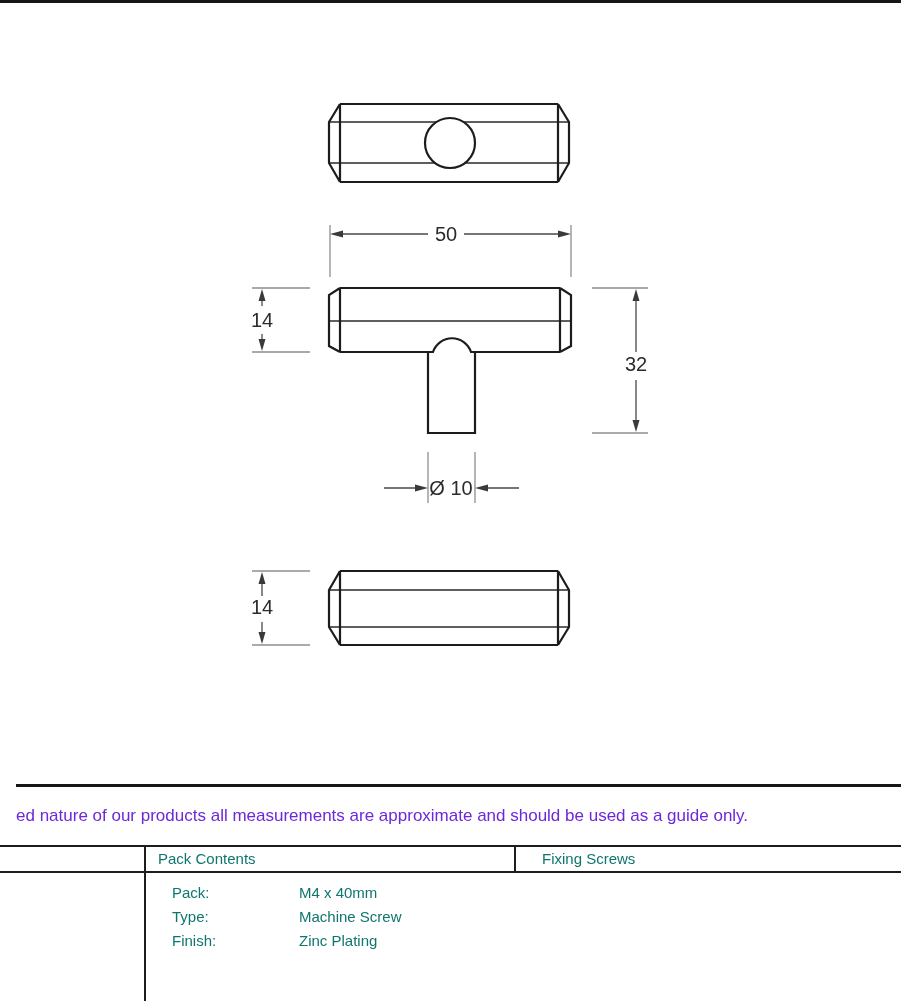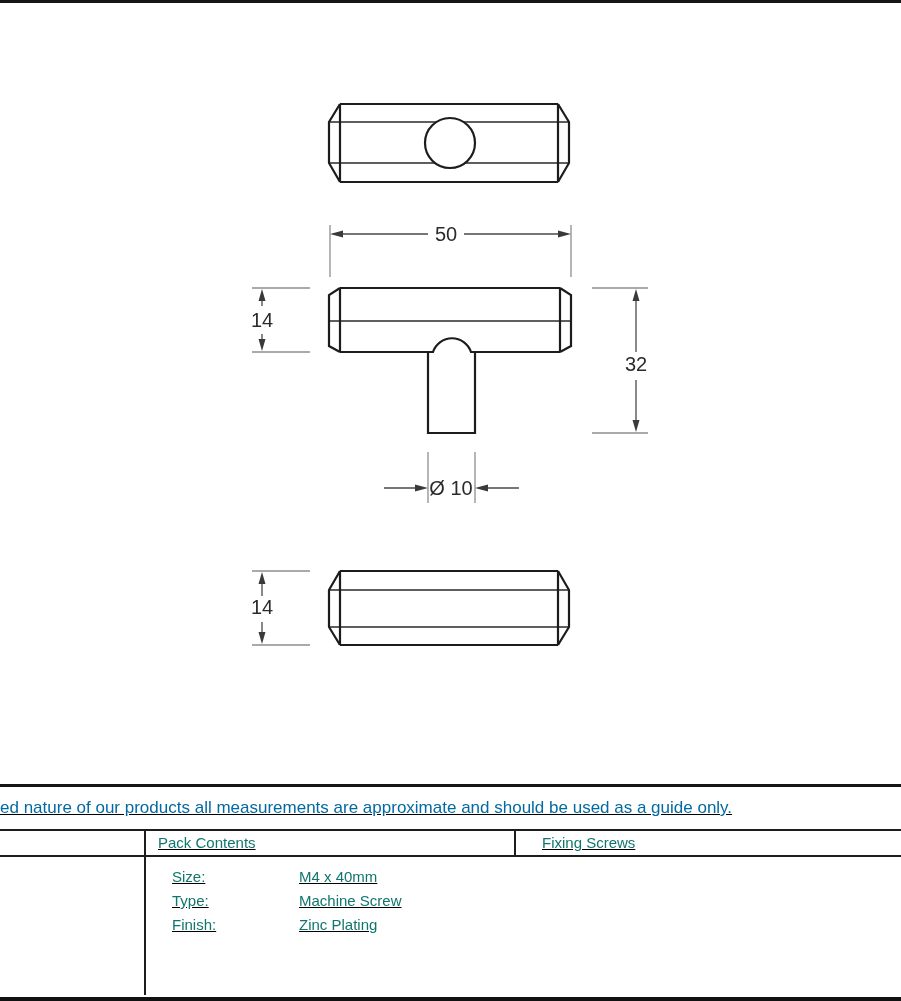--- a/index.html
+++ b/index.html
@@ -3,39 +3,38 @@
 <meta charset="utf-8">
 <style>
   * { margin:0; padding:0; box-sizing:border-box; }
   html,body { background:#ffffff; }
   body { font-family:"Liberation Sans", sans-serif; }
   .canvas {
     position:relative;
     width:901px; height:1001px;
     background:#ffffff;
     overflow:hidden;
-    text-decoration:underline;
   }
   svg.drawing { display:block; width:901px; height:784px; }
 
   
   .outline { fill:none; stroke:#1c1c1c; stroke-width:2.2; stroke-linejoin:miter; }
   .inner   { fill:none; stroke:#2a2a2a; stroke-width:1.6; }
   .hole    { fill:#ffffff; stroke:#1c1c1c; stroke-width:2.2; }
   .ext     { fill:none; stroke:#8f8f8f; stroke-width:1.3; }
   .dim     { fill:none; stroke:#4a4a4a; stroke-width:1.3; }
   .arr     { fill:#3a3a3a; stroke:none; }
   .dimtext { fill:#2b2b2b; font-size:20px; font-family:"Liberation Sans", sans-serif; text-anchor:middle; }
 
   
   .disclaimer {
-    height:45px; border-top:3px solid #161616;
+    height:61px; border-top:3px solid #161616;
     display:flex; align-items:center;
-    font-size:17px; color:#0369a1;
-    white-space:nowrap; overflow:hidden;
+    font-size:17px; color:#6d28d9;
+    white-space:nowrap; overflow:hidden;margin-left:16px;
   }
   .spec-table {
     height:172px;
     border-top:2px solid #1d1d1d;
     border-bottom:4px solid #111111;
     font-size:15px; color:#0f766e;
   }
   .trow { display:flex; }
   .trow.thead { height:26px; border-bottom:2px solid #1d1d1d; }
   .trow.tbody { height:138px; }
@@ -127,21 +126,21 @@
   <div class="spec-table">
     <div class="trow thead">
       <div class="col1"></div>
       <div class="col2">Pack Contents</div>
       <div class="col3">Fixing Screws</div>
     </div>
     <div class="trow tbody">
       <div class="col1"></div>
       <div class="col3">
         <div class="kv">
-          <span class="k">Size:</span>
+          <span class="k">Pack:</span>
           <span class="v">M4 x 40mm</span>
         </div>
         <div class="kv">
           <span class="k">Type:</span>
           <span class="v">Machine Screw</span>
         </div>
         <div class="kv">
           <span class="k">Finish:</span>
           <span class="v">Zinc Plating</span>
         </div>

